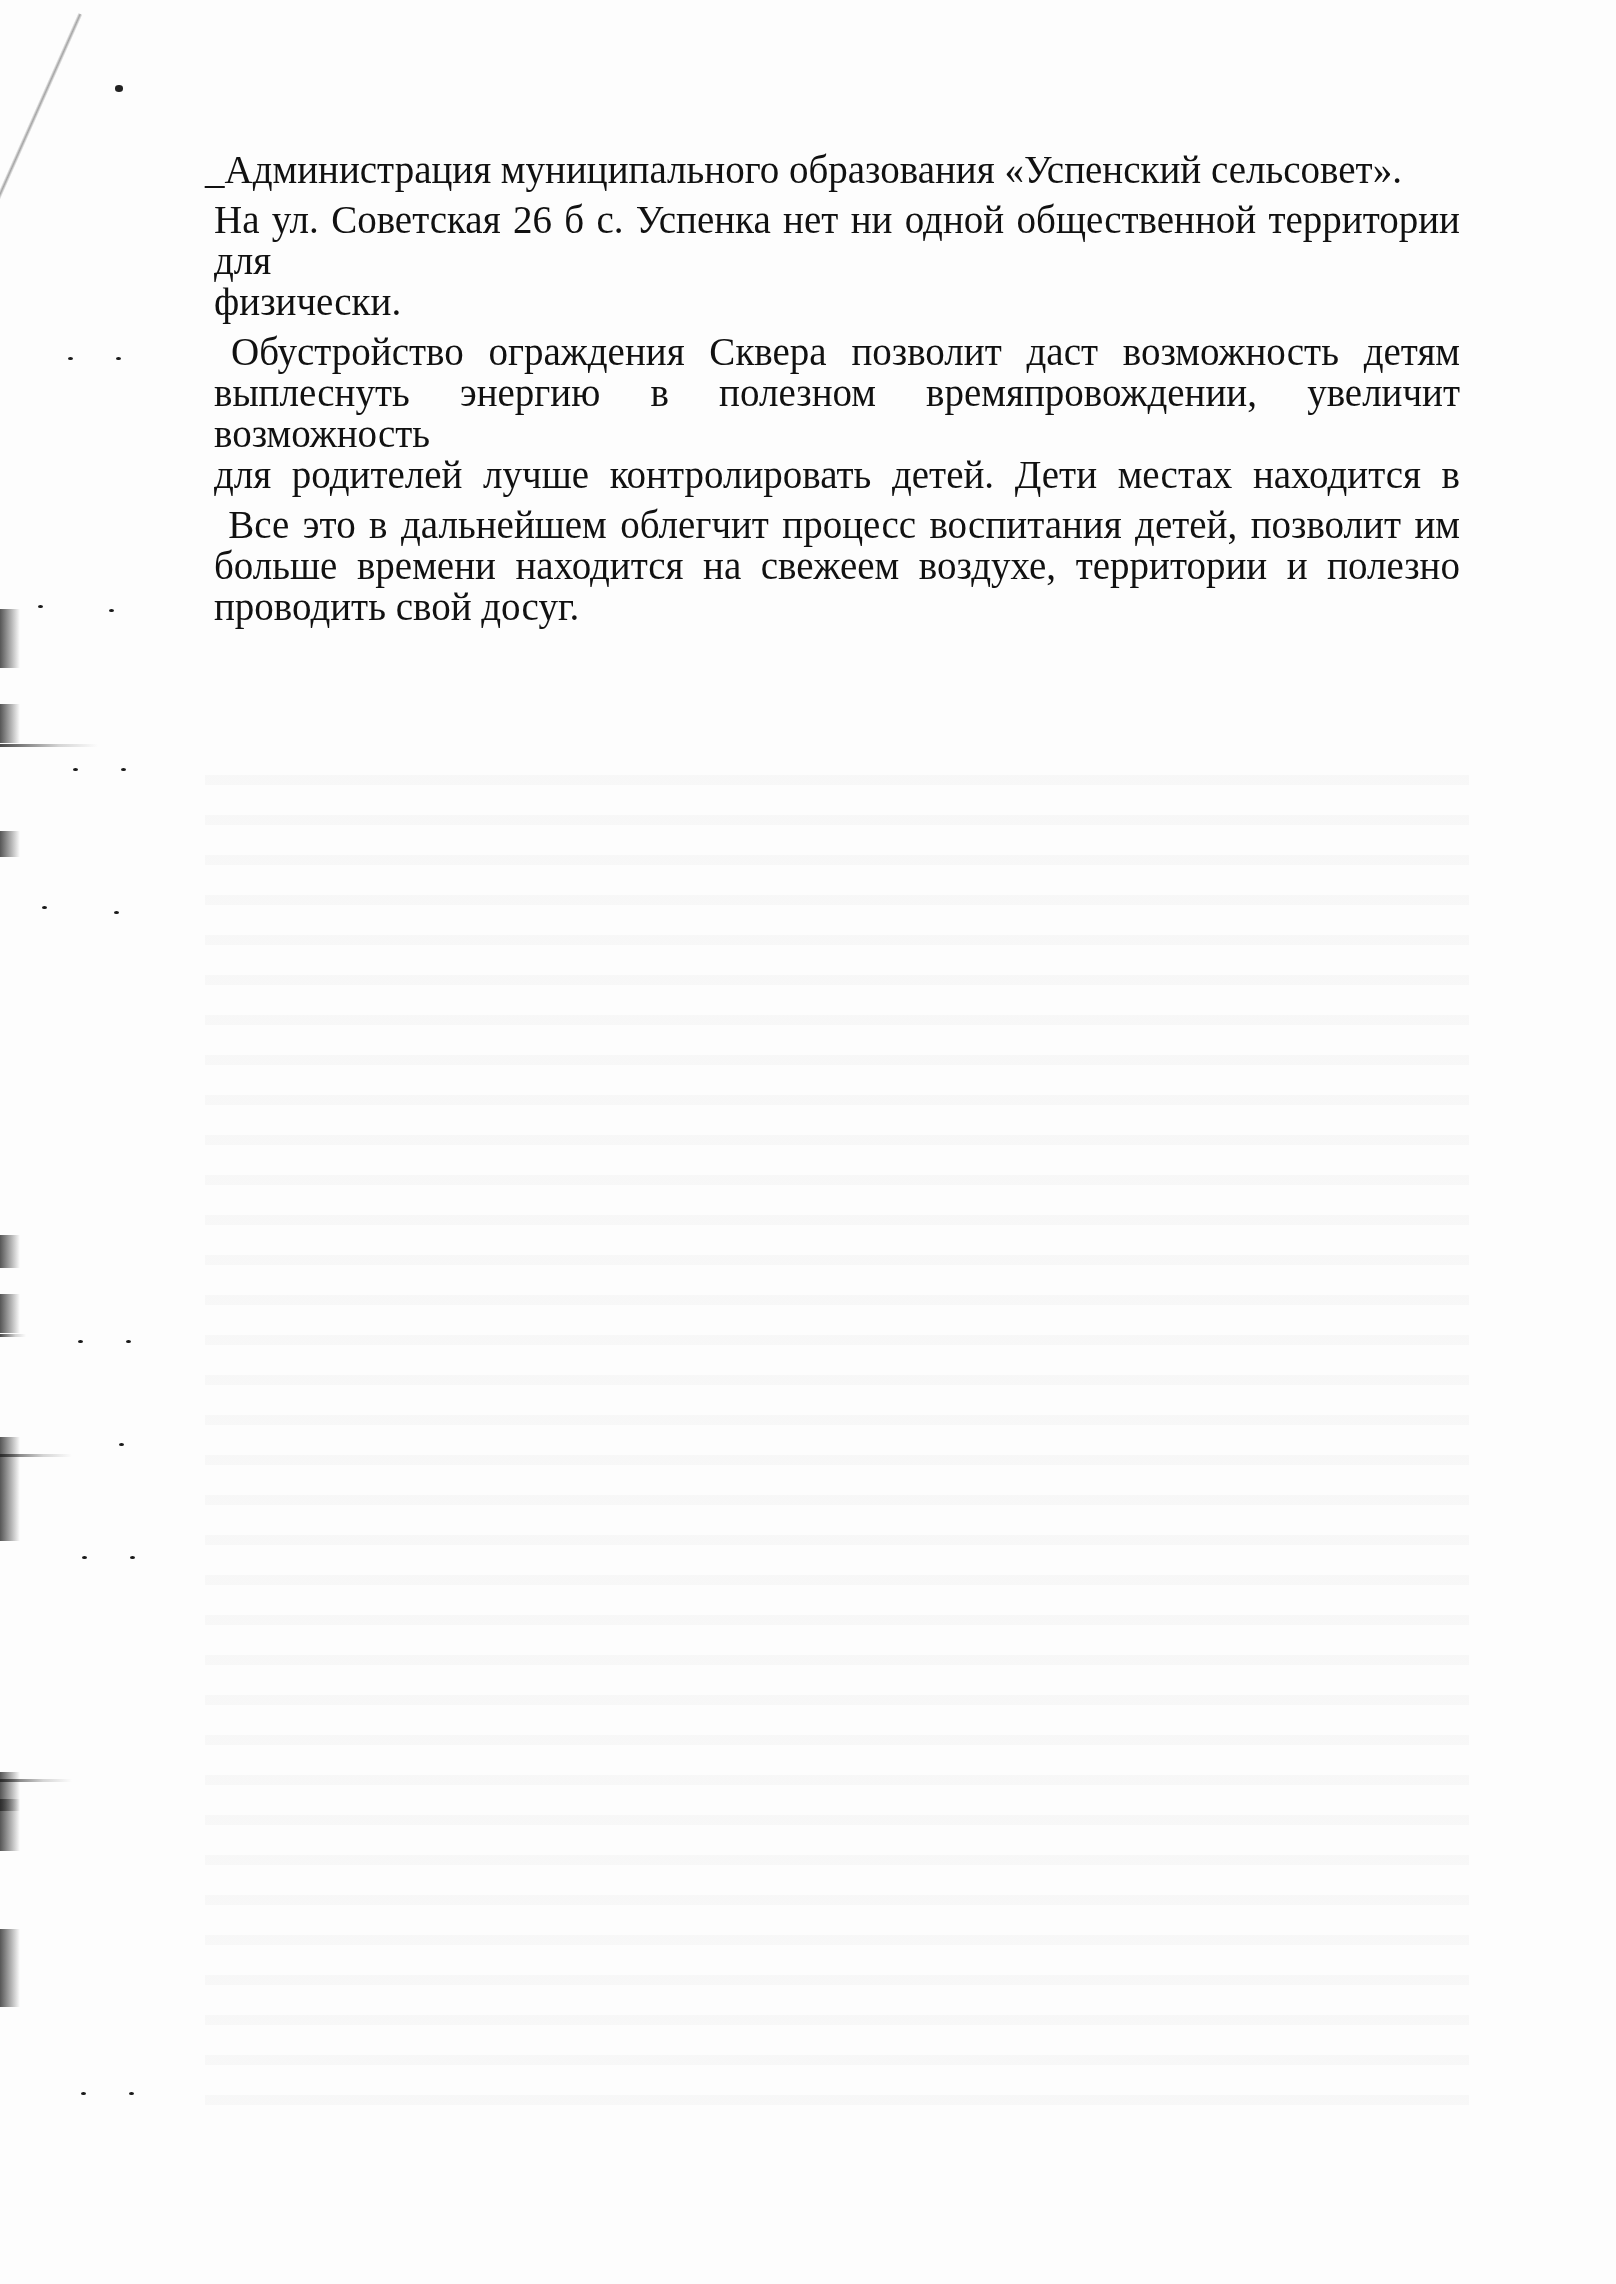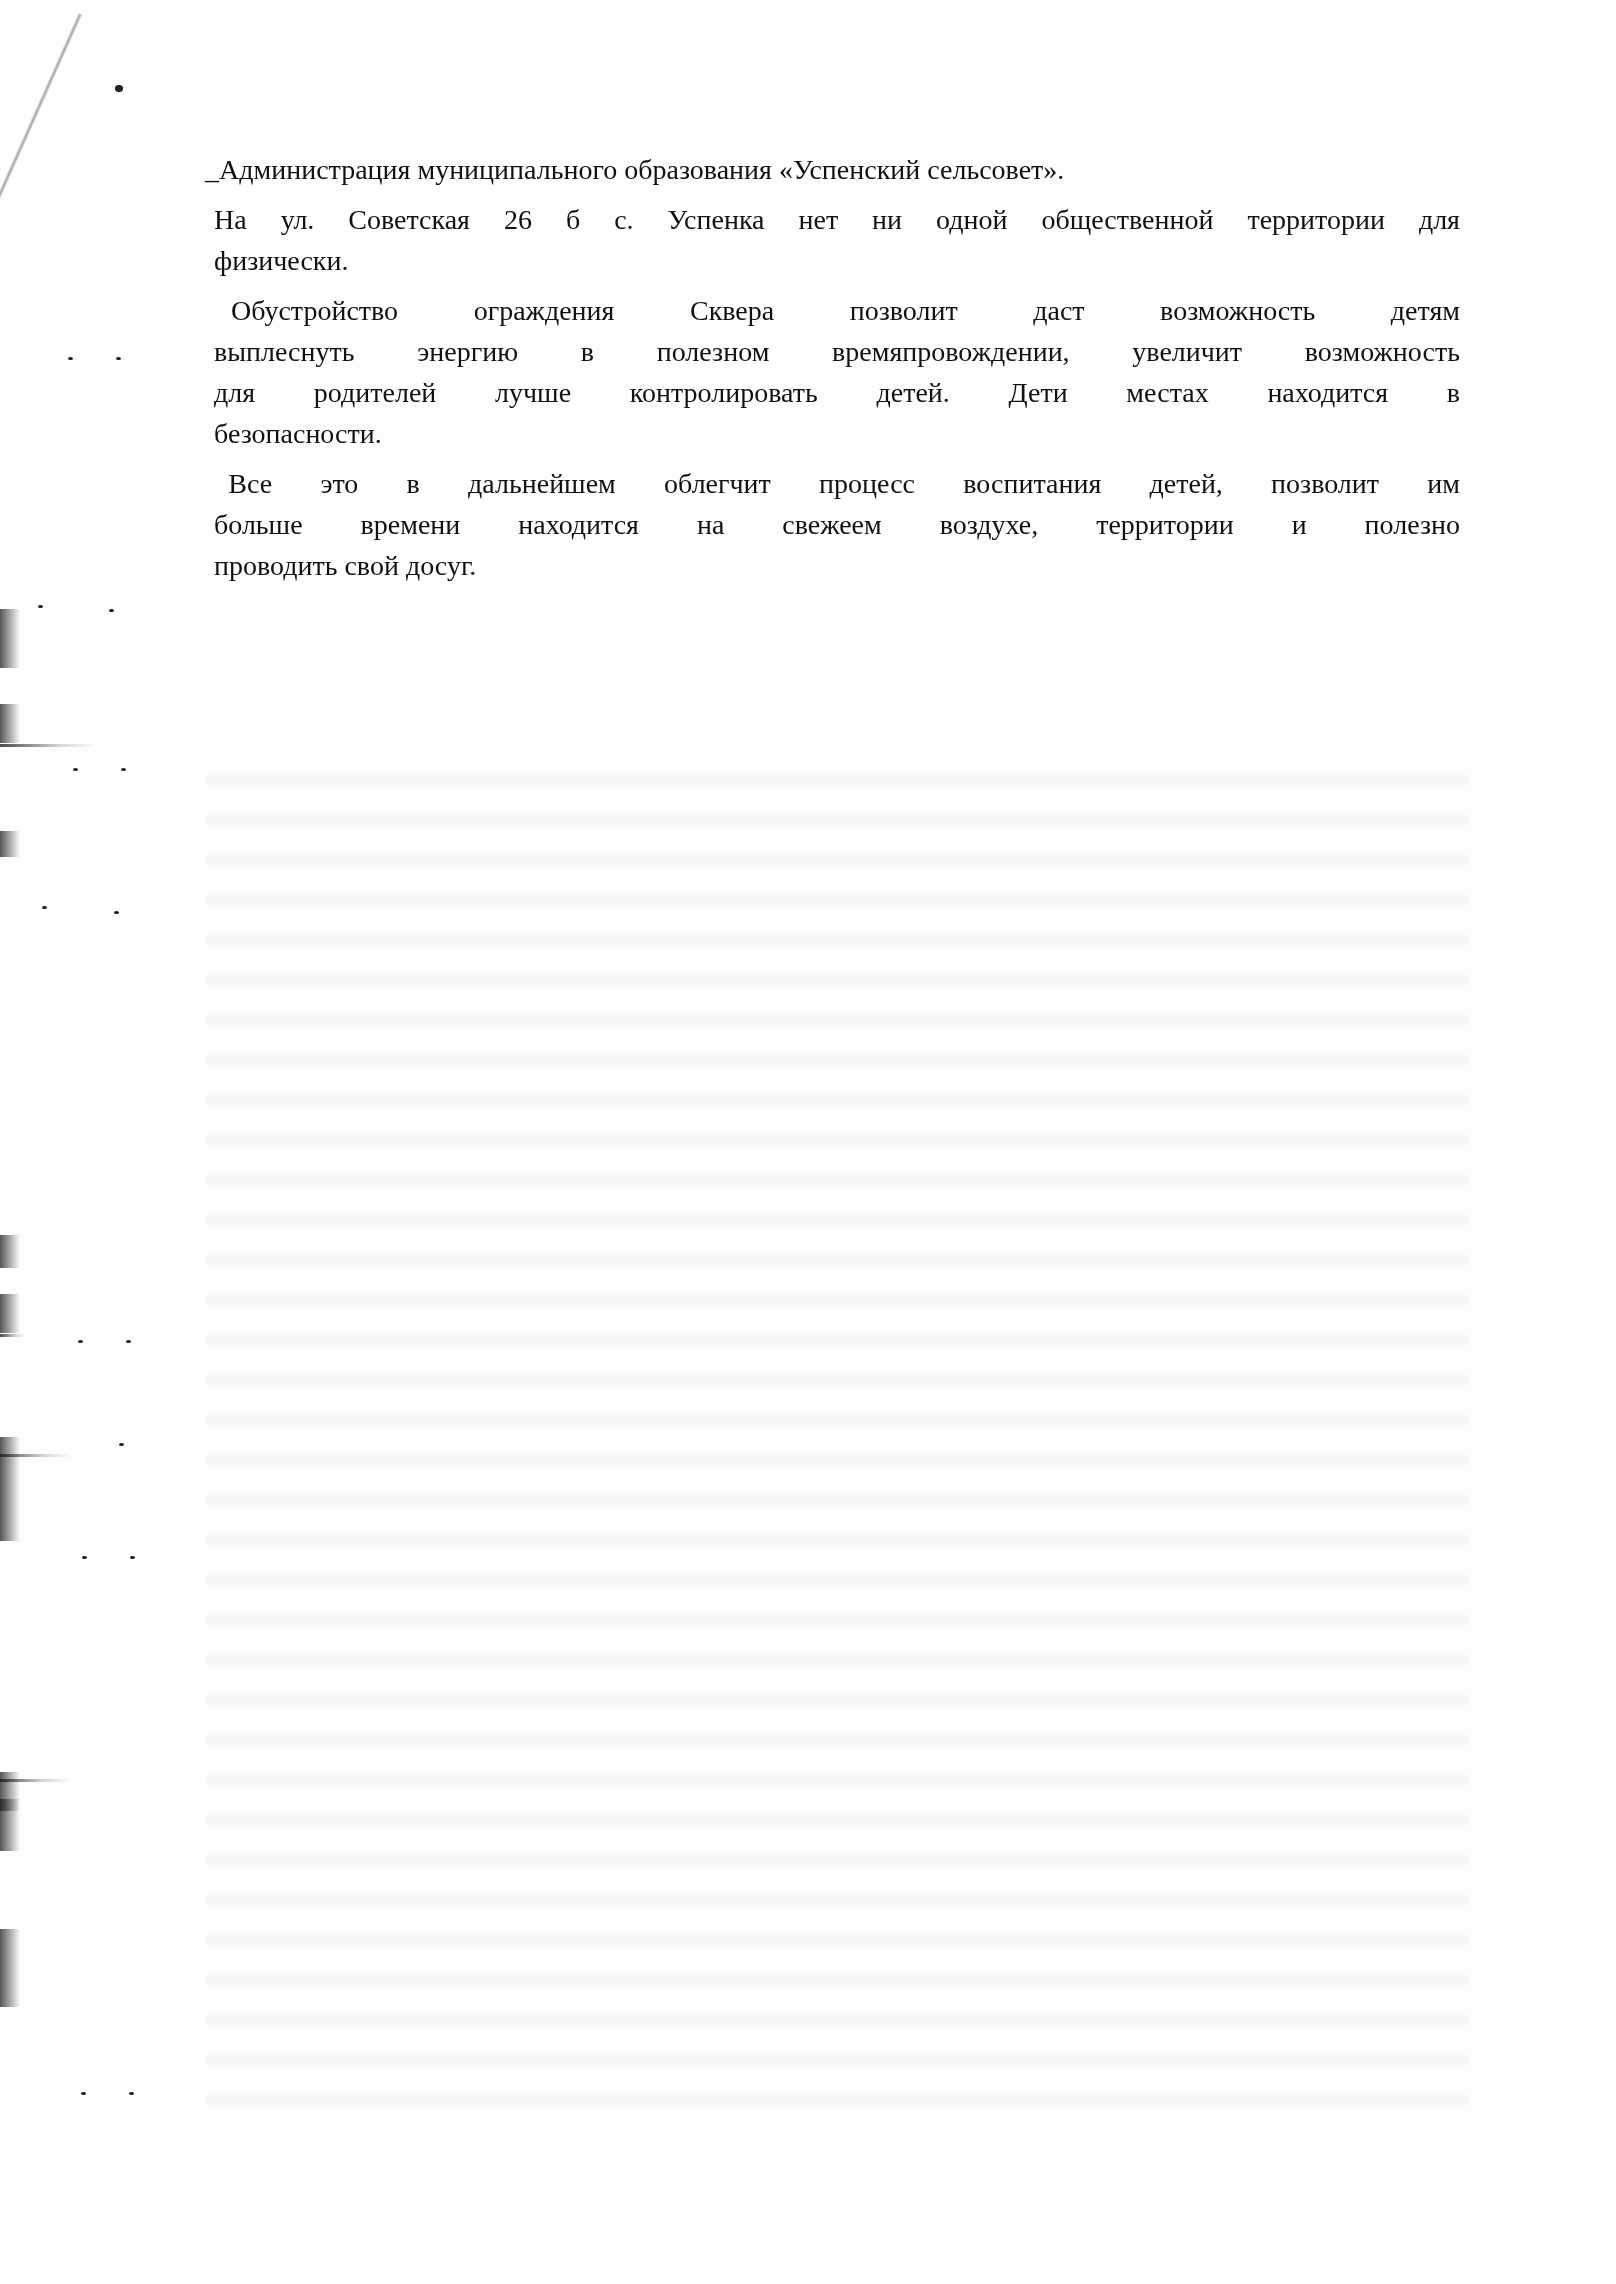--- a/index.html
+++ b/index.html
@@ -58,21 +58,21 @@
       width: 5.2px; height: 3.3px;
       border-radius: 50%;
       background: #1a1a1a;
     }
     
     .text-block {
       position: absolute;
       left: 205px;
       top: 149px;
       width: 1264px;
-      font-size: 28px;
+      font-size: 39px;
       line-height: 41px;
     }
     .line {
       white-space: nowrap;
     }
     .justify {
       text-align: justify;
       text-align-last: justify;
       white-space: normal;
     }
@@ -143,21 +143,20 @@
 
     <div class="para outdent-para">
       <div class="line justify">На ул. Советская 26 б с. Успенка нет ни одной общественной территории для</div>
       <div class="line">физически.</div>
     </div>
 
     <div class="para">
       <div class="line justify" style="padding-left:17px;">Обустройство ограждения Сквера позволит даст возможность детям</div>
       <div class="line justify">выплеснуть энергию в полезном времяпровождении, увеличит возможность</div>
       <div class="line justify">для родителей лучше контролировать детей. Дети местах находится в</div>
-      <div class="line">безопасности.</div>
     </div>
 
     <div class="para">
       <div class="line justify" style="padding-left:14.3px;">Все это в дальнейшем облегчит процесс воспитания детей, позволит им</div>
       <div class="line justify">больше времени находится на свежеем воздухе, территории и полезно</div>
       <div class="line">проводить свой досуг.</div>
     </div>
 
   </div>
 </div>

